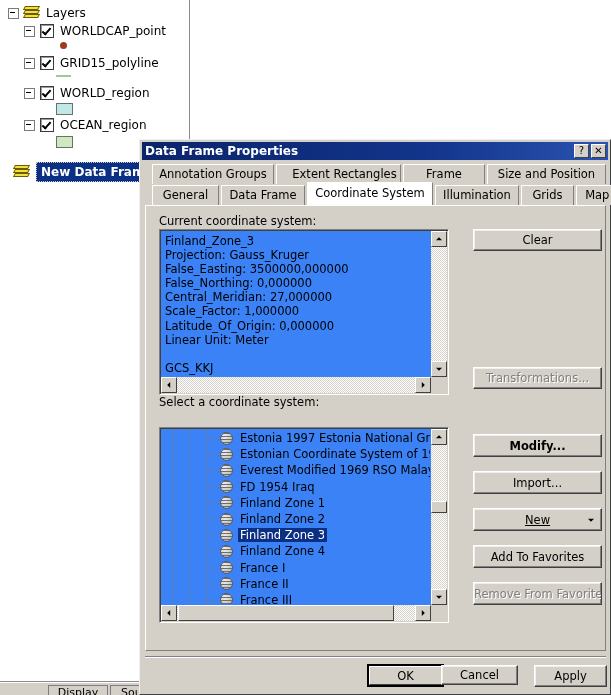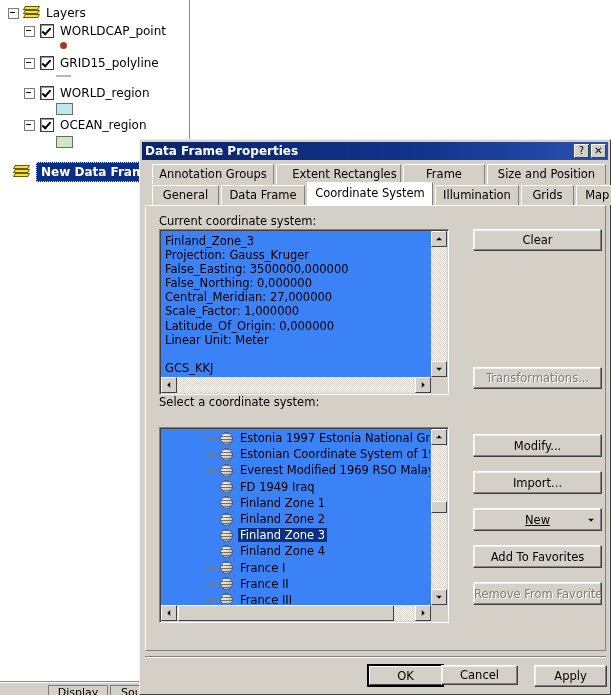--- a/index.html
+++ b/index.html
@@ -541,21 +541,21 @@
           <span class="txt">Estonian Coordinate System of 1992</span>
         </div>
         <div class="list-item">
           <span class="dash" style="top:8px;"></span>
           <span class="globe"></span>
           <span class="txt">Everest Modified 1969 RSO Malaya Me</span>
         </div>
         <div class="list-item">
           <span class="dash" style="top:8px;"></span>
           <span class="globe"></span>
-          <span class="txt">FD 1949 Iraq</span>
+          <span class="txt">FD 1954 Iraq</span>
         </div>
         <div class="list-item">
           <span class="dash" style="top:8px;"></span>
           <span class="globe"></span>
           <span class="txt">Finland Zone 1</span>
         </div>
         <div class="list-item">
           <span class="dash" style="top:8px;"></span>
           <span class="globe"></span>
           <span class="txt">Finland Zone 2</span>
@@ -601,21 +601,21 @@
             <span class="ar left"></span>
           </div>
         <div class="sb-thumb" style="left:17px; top:0; width:216px; height:16px;"></div>
         <div class="sb-btn" style="right:0; top:0;">
             <span class="ar right"></span>
           </div>
       </div>
       <div style="position:absolute; right:1px; bottom:1px; width:16px; height:16px; background:#d4d0c8;"></div>
     </div>
 
-    <div class="btn" style="left:327px; top:228px; width:129px; height:23px;">
+    <div class="btn" style="left:327px; top:228px; width:129px; height:23px;font-weight:bold;">
       <span class="cap">Modify...</span>
     </div>
     <div class="btn" style="left:327px; top:265px; width:129px; height:23px;">
       <span class="cap">Import...</span>
     </div>
     <div class="btn" style="left:327px; top:302px; width:129px; height:23px;padding-left:46px;">
       <span class="cap"><span class="underline-n">New</span></span>
       <span class="dd-arrow"></span>
     </div>
     <div class="btn" style="left:327px; top:339px; width:129px; height:23px;">

